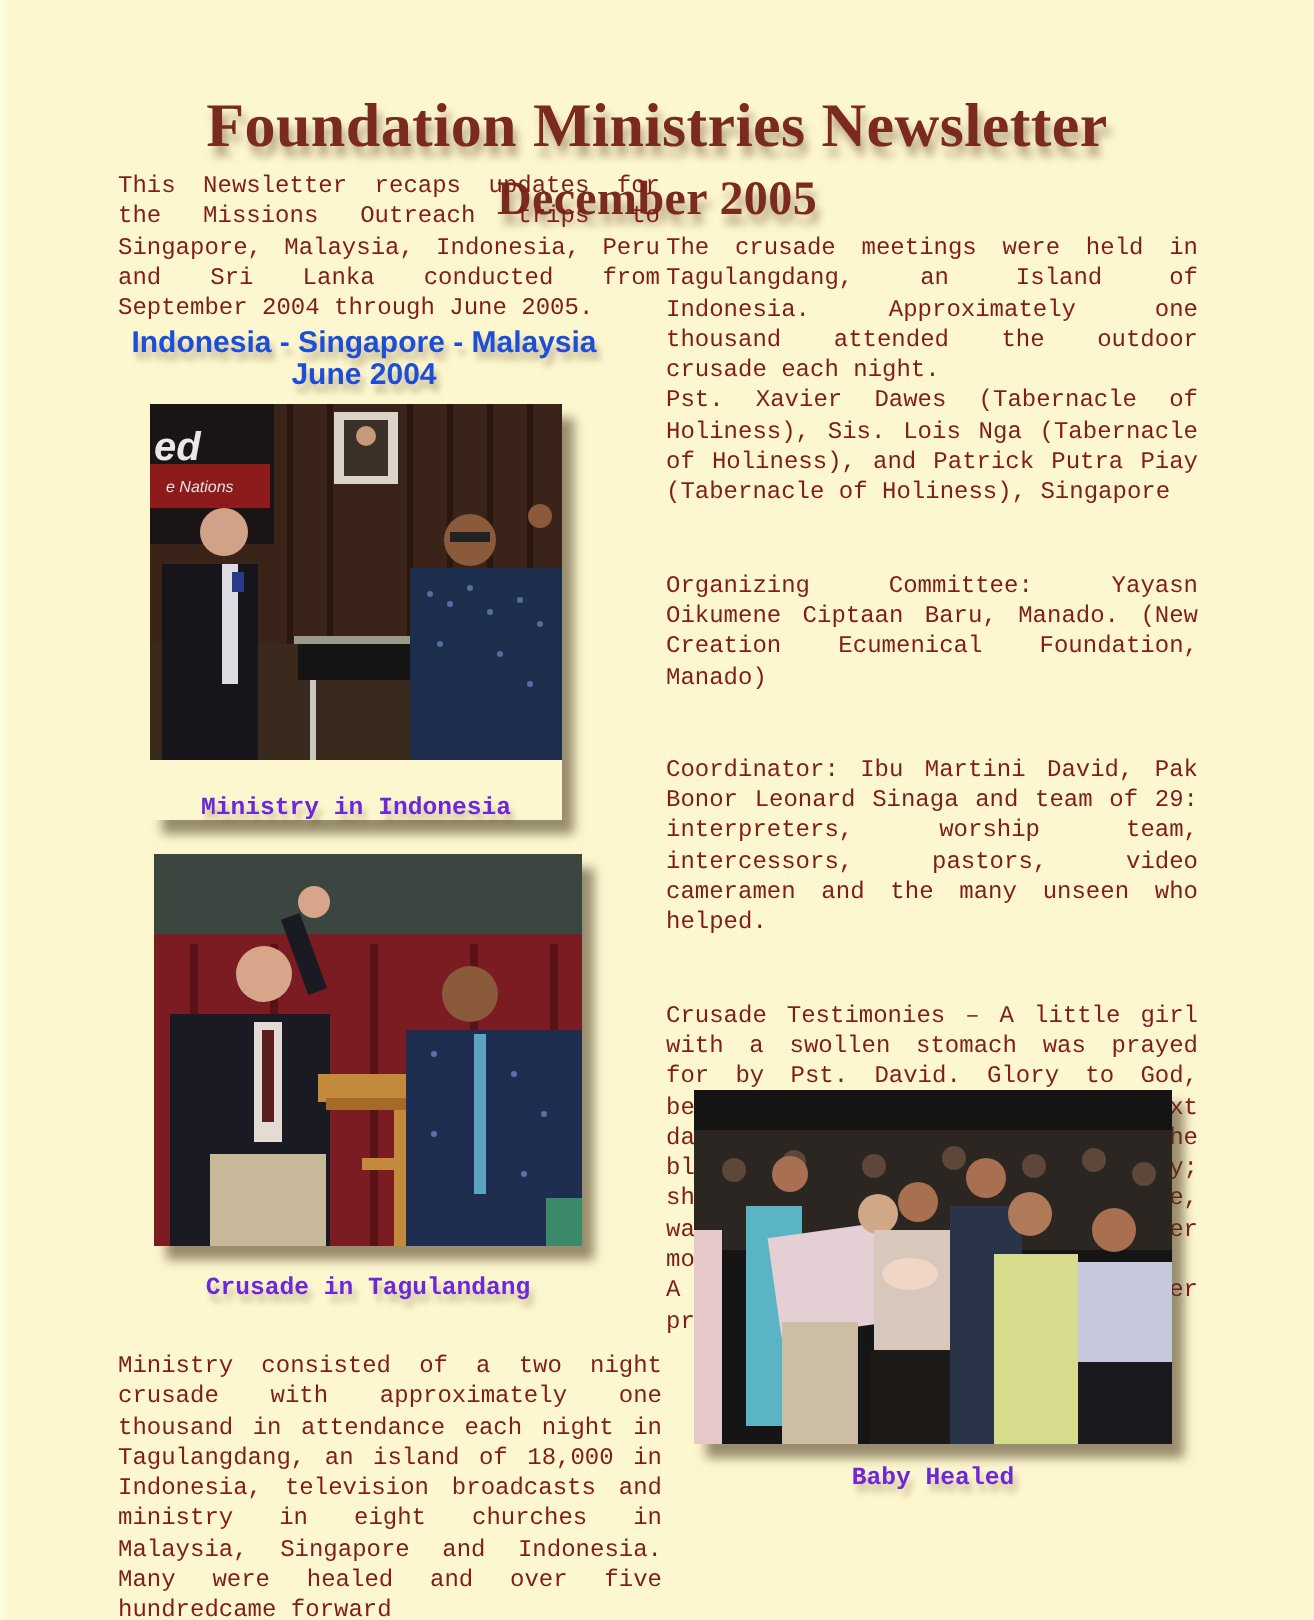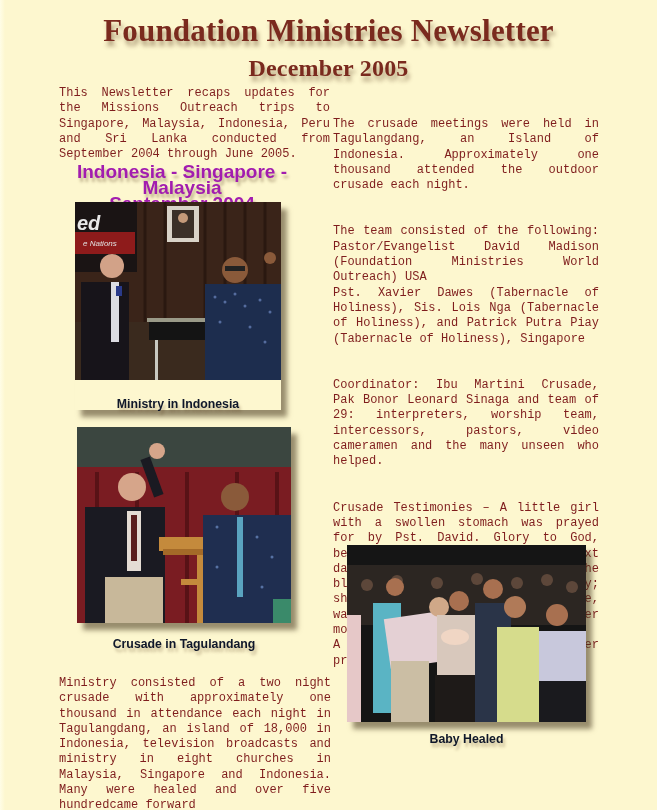--- a/index.html
+++ b/index.html
@@ -13,62 +13,64 @@
     .edge-strip {
       position: absolute; left: 0; top: 0; width: 5px; height: 810px;
       background: linear-gradient(to right, #fffde6, #fdf7cf);
     }
     .title {
       position: absolute; left: 0; width: 657px; text-align: center;
       font-family: "Liberation Serif", serif; font-weight: bold;
       color: #7a2a1e; font-size: 31px; line-height: 34px;
       text-shadow: 2px 5px 4px rgba(90,60,30,0.45);
       letter-spacing: 0.2px;
+      margin-top: 32px;
     }
     .title.l1 { top: 14px; }
     .title.l2 { top: 51px; font-size: 24px; }
     .col {
       position: absolute; font-size: 12px; line-height: 15.3px;
       text-align: justify; color: #7f1d1d; font-family: Liberation Mono, monospace;
     }
     .col p { margin: 0; }
     .col p.gap { margin-top: 31px; }
     .left-col { left: 59px; width: 271px; }
     .right-col { left: 333px; width: 266px; }
     .section-head {
       position: absolute; left: 58px; width: 248px; text-align: center;
-      font-weight: bold; font-size: 19px; line-height: 16px; color: #a21caf;
+      font-weight: bold; font-size: 15px; line-height: 16px; color: #1d4ed8;
       text-shadow: 2px 4px 3px rgba(90,60,30,0.35);
     }
     .photo {
       position: absolute; overflow: hidden;
       box-shadow: 6px 7px 5px rgba(70,55,30,0.55);
     }
     .caption {
       position: absolute; text-align: center; font-weight: bold;
-      font-size: 12.3px; color: #0f172a;
+      font-size: 12.3px; color: #6d28d9;
       text-shadow: 2px 4px 3px rgba(90,60,30,0.3);
+      font-family: Liberation Mono, monospace;
     }
     svg { display: block; }
   </style>
 </head>
 <body>
 
 <div class="edge-strip"></div>
 
 <div class="title l1">Foundation Ministries Newsletter</div>
 <div class="title l2">December 2005</div>
 
 <div class="col left-col" style="top:86px;">
   <p>This Newsletter recaps updates for the Missions Outreach trips to Singapore, Malaysia, Indonesia, Peru and Sri Lanka conducted from September 2004 through June 2005.</p>
 </div>
 
 <div class="section-head" style="top:164px;">
   <div>Indonesia - Singapore - Malaysia</div>
-  <div>September 2004</div>
+  <div>June 2004</div>
 </div>
 
 <div class="photo" style="left:75px; top:202px; width:206px; height:208px;">
   <svg width="206" height="178" viewBox="0 0 206 178">
     <rect width="206" height="178" fill="#2b1b14"></rect>
     <rect x="0" y="0" width="206" height="120" fill="#3a2419"></rect>
     <g stroke="#2a1810" stroke-width="3">
       <line x1="70" y1="0" x2="70" y2="120"></line>
         <line x1="90" y1="0" x2="90" y2="120"></line>
       <line x1="130" y1="0" x2="130" y2="120"></line>
@@ -155,23 +157,23 @@
   </svg>
 </div>
 <div class="caption" style="left:77px; top:637px; width:214px;">Crusade in Tagulandang</div>
 
 <div class="col left-col" style="top:664px; width:272px;margin-top:12px;">
   <p>Ministry consisted of a two night crusade with approximately one thousand in attendance each night in Tagulangdang, an island of 18,000 in Indonesia, television broadcasts and ministry in eight churches in Malaysia, Singapore and Indonesia.  Many were healed and over five hundredcame forward</p>
 </div>
 
 <div class="col right-col" style="top:86px;">
   <p class="gap">The crusade meetings were held in Tagulangdang, an Island of Indonesia.  Approximately one thousand attended the outdoor crusade each night.</p>
-  <p class="gap">The team consisted of the following:  Pastor/Evangelist David Madison  (Foundation Ministries World Outreach) USA</p>
   <p>Pst. Xavier Dawes (Tabernacle of Holiness), Sis. Lois Nga  (Tabernacle of Holiness), and Patrick Putra Piay (Tabernacle of Holiness), Singapore</p>
-  <p class="gap">Coordinator:   Ibu Martini Crusade, Pak Bonor Leonard Sinaga and team of   29:   interpreters, worship team, intercessors, pastors, video cameramen and the many unseen who helped.</p>
+  <p class="gap">Organizing Committee:  Yayasn Oikumene Ciptaan Baru, Manado. (New Creation Ecumenical Foundation, Manado)</p>
+  <p class="gap">Coordinator:   Ibu Martini David, Pak Bonor Leonard Sinaga and team of   29:   interpreters, worship team, intercessors, pastors, video cameramen and the many unseen who helped.</p>
   <p class="gap">Crusade Testimonies – A little girl with a swollen stomach was prayed for by Pst. David.  Glory to God, before we left Tagulandang the next day, it was reported that the bloating had reduced tremendously; she had passed out wind and urine, was sitting up and could eat. Her mother gave this testimony</p>
   <p>A blind man was seeing white after prayer. He was</p>
 </div>
 
 <div class="photo" style="left:347px; top:545px; width:239px; height:177px;">
   <svg width="239" height="177" viewBox="0 0 239 177">
     <rect width="239" height="177" fill="#151515"></rect>
     <rect x="0" y="20" width="239" height="60" fill="#2c2622"></rect>
     <g fill="#6a5040" opacity="0.8">
       <circle cx="20" cy="40" r="6"></circle>

